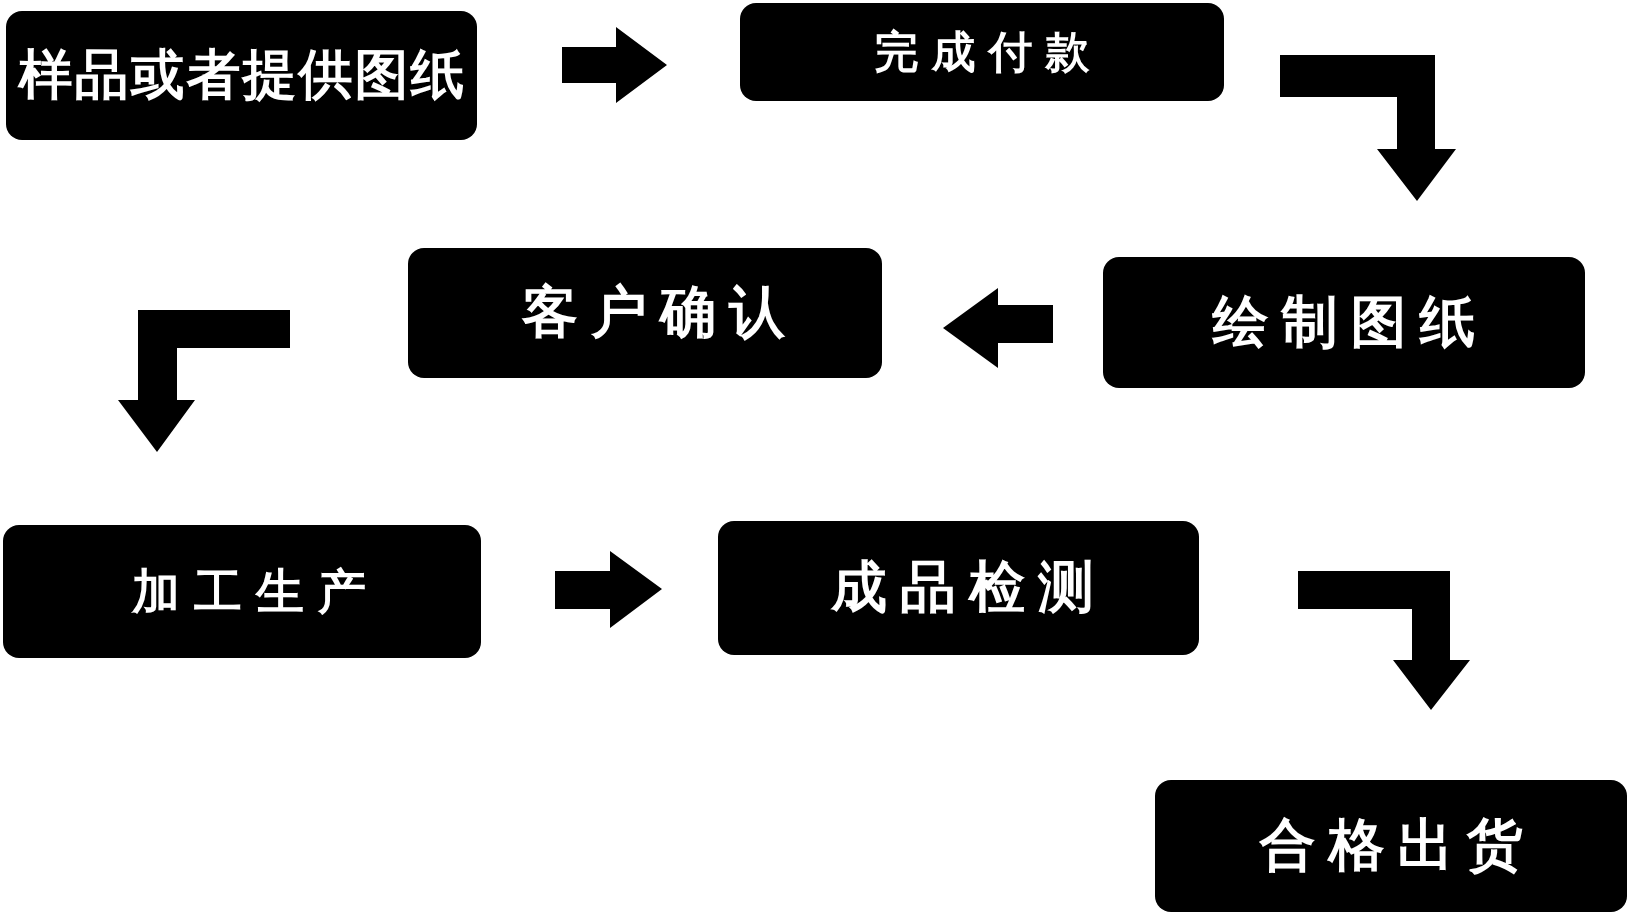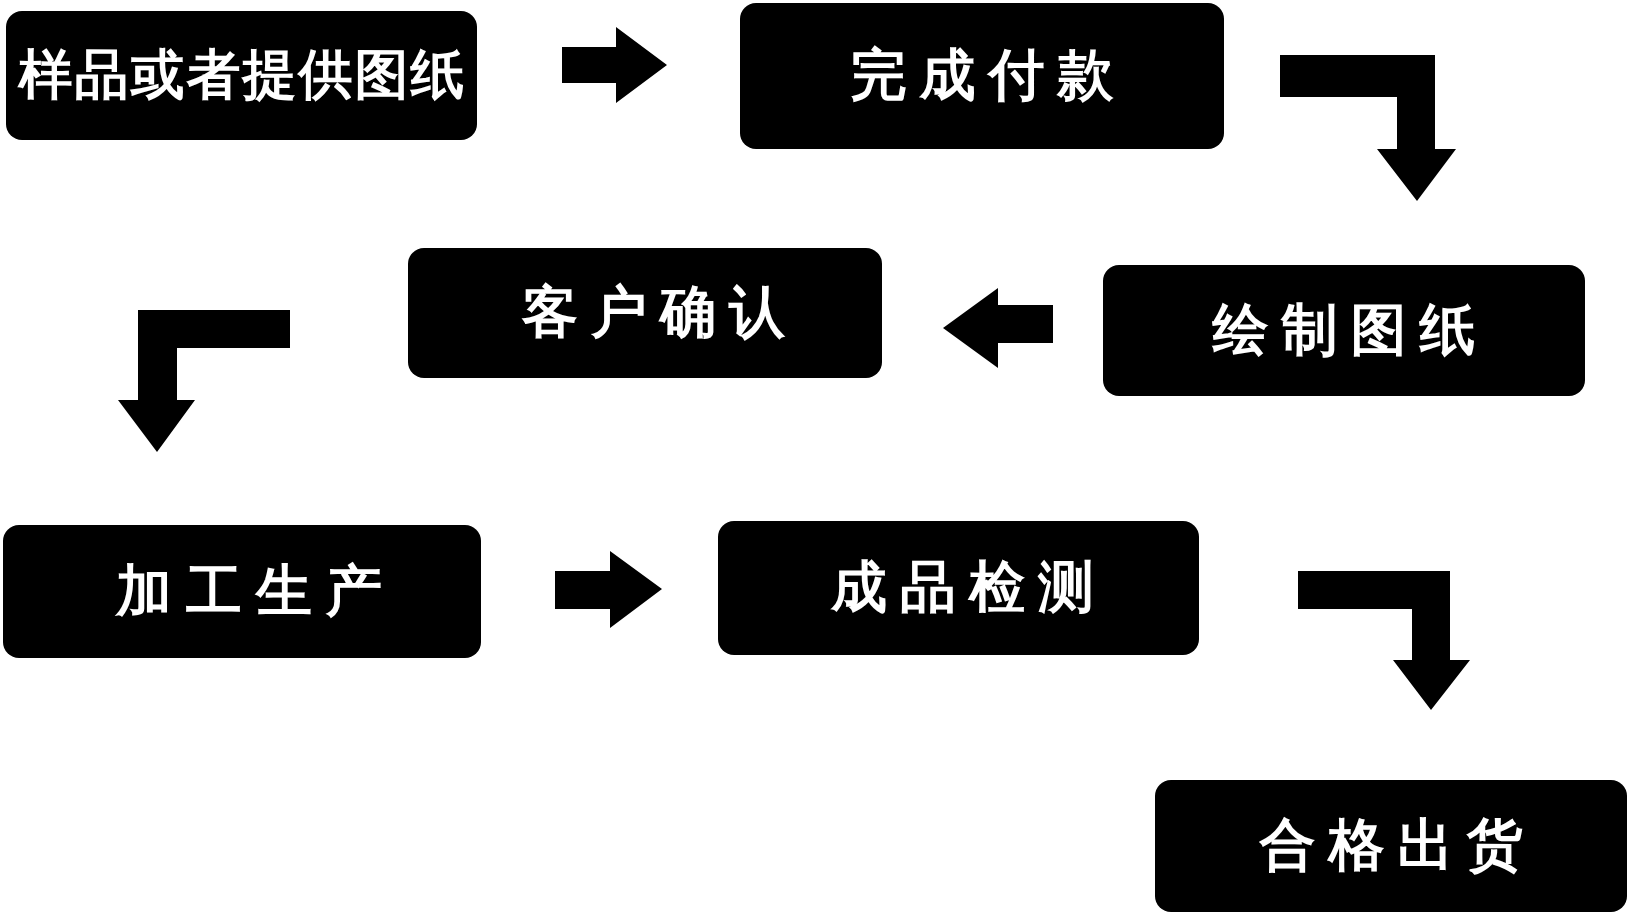--- a/index.html
+++ b/index.html
@@ -22,24 +22,24 @@
     border-radius: 16px;
     display: flex;
     align-items: center;
     justify-content: center;
     font-weight: 700;
     white-space: nowrap;
     box-sizing: border-box;
   }
   
   .n1 { left: 6px;    top: 3px;   width: 471px; height: 129px; font-size: 54px; letter-spacing: 2px;  padding-left: 2px; margin-top: 8px; }
-  .n2 { left: 740px;  top: 3px;   width: 484px; height: 146px; font-size: 56px; letter-spacing: 13px; padding-left: 13px; }
-  .n3 { left: 1103px; top: 257px; width: 482px; height: 131px; font-size: 56px; letter-spacing: 13px; padding-left: 13px; margin-top: 8px; }
+  .n2 { left: 740px;  top: 3px;   width: 484px; height: 98px; font-size: 44px; letter-spacing: 13px; padding-left: 13px; }
+  .n3 { left: 1103px; top: 257px; width: 482px; height: 131px; font-size: 56px; letter-spacing: 13px; padding-left: 13px; }
   .n4 { left: 408px;  top: 248px; width: 474px; height: 130px; font-size: 56px; letter-spacing: 13px; padding-left: 30px; }
-  .n5 { left: 3px;    top: 525px; width: 478px; height: 133px; font-size: 56px; letter-spacing: 14px; padding-left: 28px; }
+  .n5 { left: 3px;    top: 525px; width: 478px; height: 133px; font-size: 48px; letter-spacing: 14px; padding-left: 28px; }
   .n6 { left: 718px;  top: 521px; width: 481px; height: 134px; font-size: 56px; letter-spacing: 13px; padding-left: 21px; }
   .n7 { left: 1155px; top: 780px; width: 472px; height: 132px; font-size: 56px; letter-spacing: 13px; padding-left: 13px; }
   .arrow {
     position: absolute;
     display: block;
   }
   .a1 { left: 562px;  top: 27px;  width: 105px; height: 76px;  }
   .a2 { left: 1280px; top: 55px;  width: 176px; height: 146px; }
   .a3 { left: 943px;  top: 288px; width: 110px; height: 80px;  }
   .a4 { left: 118px;  top: 310px; width: 172px; height: 142px; }

